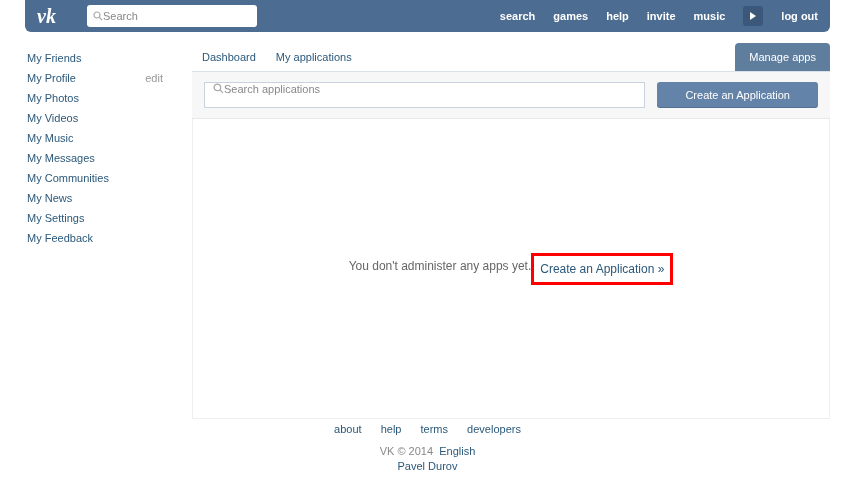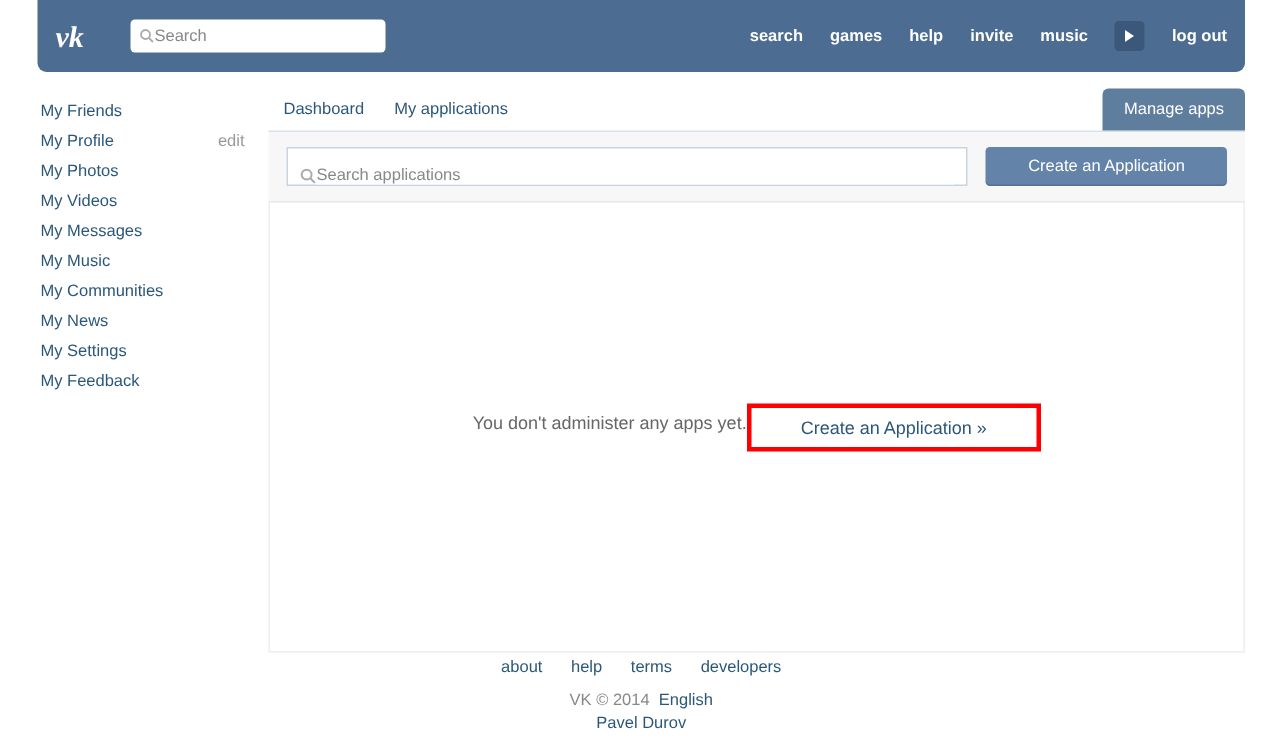--- a/index.html
+++ b/index.html
@@ -1,21 +1,21 @@
 <!DOCTYPE html>
 <html><head>
 <meta charset="utf-8">
 <style>
   * { box-sizing: border-box; margin: 0; padding: 0; }
   body { font-family: Tahoma, Arial, sans-serif; font-size: 11px; background: #fff; color: #000; }
   a { text-decoration: none; }
 
   .header {
     background: #4c6c91;
-    height: 48px;
+    height: 32px;
     margin: 0 25px;
     border-radius: 0 0 6px 6px;
     display: flex;
     align-items: center;
     padding: 0 12px;
     color: #fff;
   }
   .logo { font-family: Georgia, serif; }
   .logo svg { display:block; }
   .header-search {
@@ -42,21 +42,21 @@
     border-radius: 3px;
     display: flex; align-items: center; justify-content: center;
   }
 
   .wrap { display: flex; margin: 8px 25px 0; }
   .sidebar { width: 140px; padding-top: 8px; }
   .side-item { display: flex; justify-content: space-between; padding: 4px 2px; }
   .side-item a { color: #2b587a; cursor: pointer; }
   .side-edit { color: #999; }
 
-  .main { flex: 1; margin-left: 14px; }
+  .main { flex: 1; margin-left: 27px; }
   .tabs {
     display: flex; align-items: flex-end; border-bottom: 1px solid #dae1e8;
     height: 32px; position: relative;
   }
   .tab { padding: 8px 10px; color: #2b587a; cursor: pointer; }
   .tab.right {
     margin-left: auto;
     background: #5f7d9d; color: #fff;
     border-radius: 4px 4px 0 0;
     padding: 8px 14px;
@@ -68,21 +68,21 @@
     border-bottom: 1px solid #e8e8e8;
     display: flex;
     align-items: center;
     gap: 12px;
   }
   .app-search {
     flex: 1;
     background: #fff;
     border: 1px solid #c9d3dd;
     height: 26px;
-    display: flex; align-items: flex-end;
+    display: flex; align-items: flex-start;
     padding: 0 8px;
     color: #888;
   }
   .app-search input { border: none; outline: none; flex: 1; font-size: 11px; }
   .app-search input::placeholder { color: #888; }
   .create-btn {
     background: #6383a8; color: #fff;
     border: none;
     border-radius: 3px;
     padding: 7px 28px;
@@ -92,21 +92,21 @@
   }
   .content {
     min-height: 300px;
     display: flex; flex-direction: row; align-items: center; justify-content: center;
     border: 1px solid #eee; border-top: none;
     color: #666;
   }
   .empty-text { margin-bottom: 6px; color: #666; font-size: 12px;}
   .highlight-box {
     border: 3px solid #ff0000;
-    padding: 6px 33px;
+    padding: 6px 6px;
   }
   .create-link { color: #2b587a; cursor: pointer; font-size: 12px;}
 
   .footer {
     text-align: center;
     margin: 4px 0;
     color: #888;
   }
   .footer-links { margin-bottom: 10px; }
   .footer-links a { color: #2b587a; margin: 0 8px; cursor:pointer;}
@@ -156,24 +156,24 @@
         <a>My Profile</a>
         <span class="side-edit">edit</span>
       </div>
     <div class="side-item">
         <a>My Photos</a>
       </div>
     <div class="side-item">
         <a>My Videos</a>
       </div>
     <div class="side-item">
+        <a>My Music</a>
+      </div>
+    <div class="side-item">
         <a>My Messages</a>
-      </div>
-    <div class="side-item">
-        <a>My Music</a>
       </div>
     <div class="side-item">
         <a>My Communities</a>
       </div>
     <div class="side-item">
         <a>My News</a>
       </div>
     <div class="side-item">
         <a>My Settings</a>
       </div>

